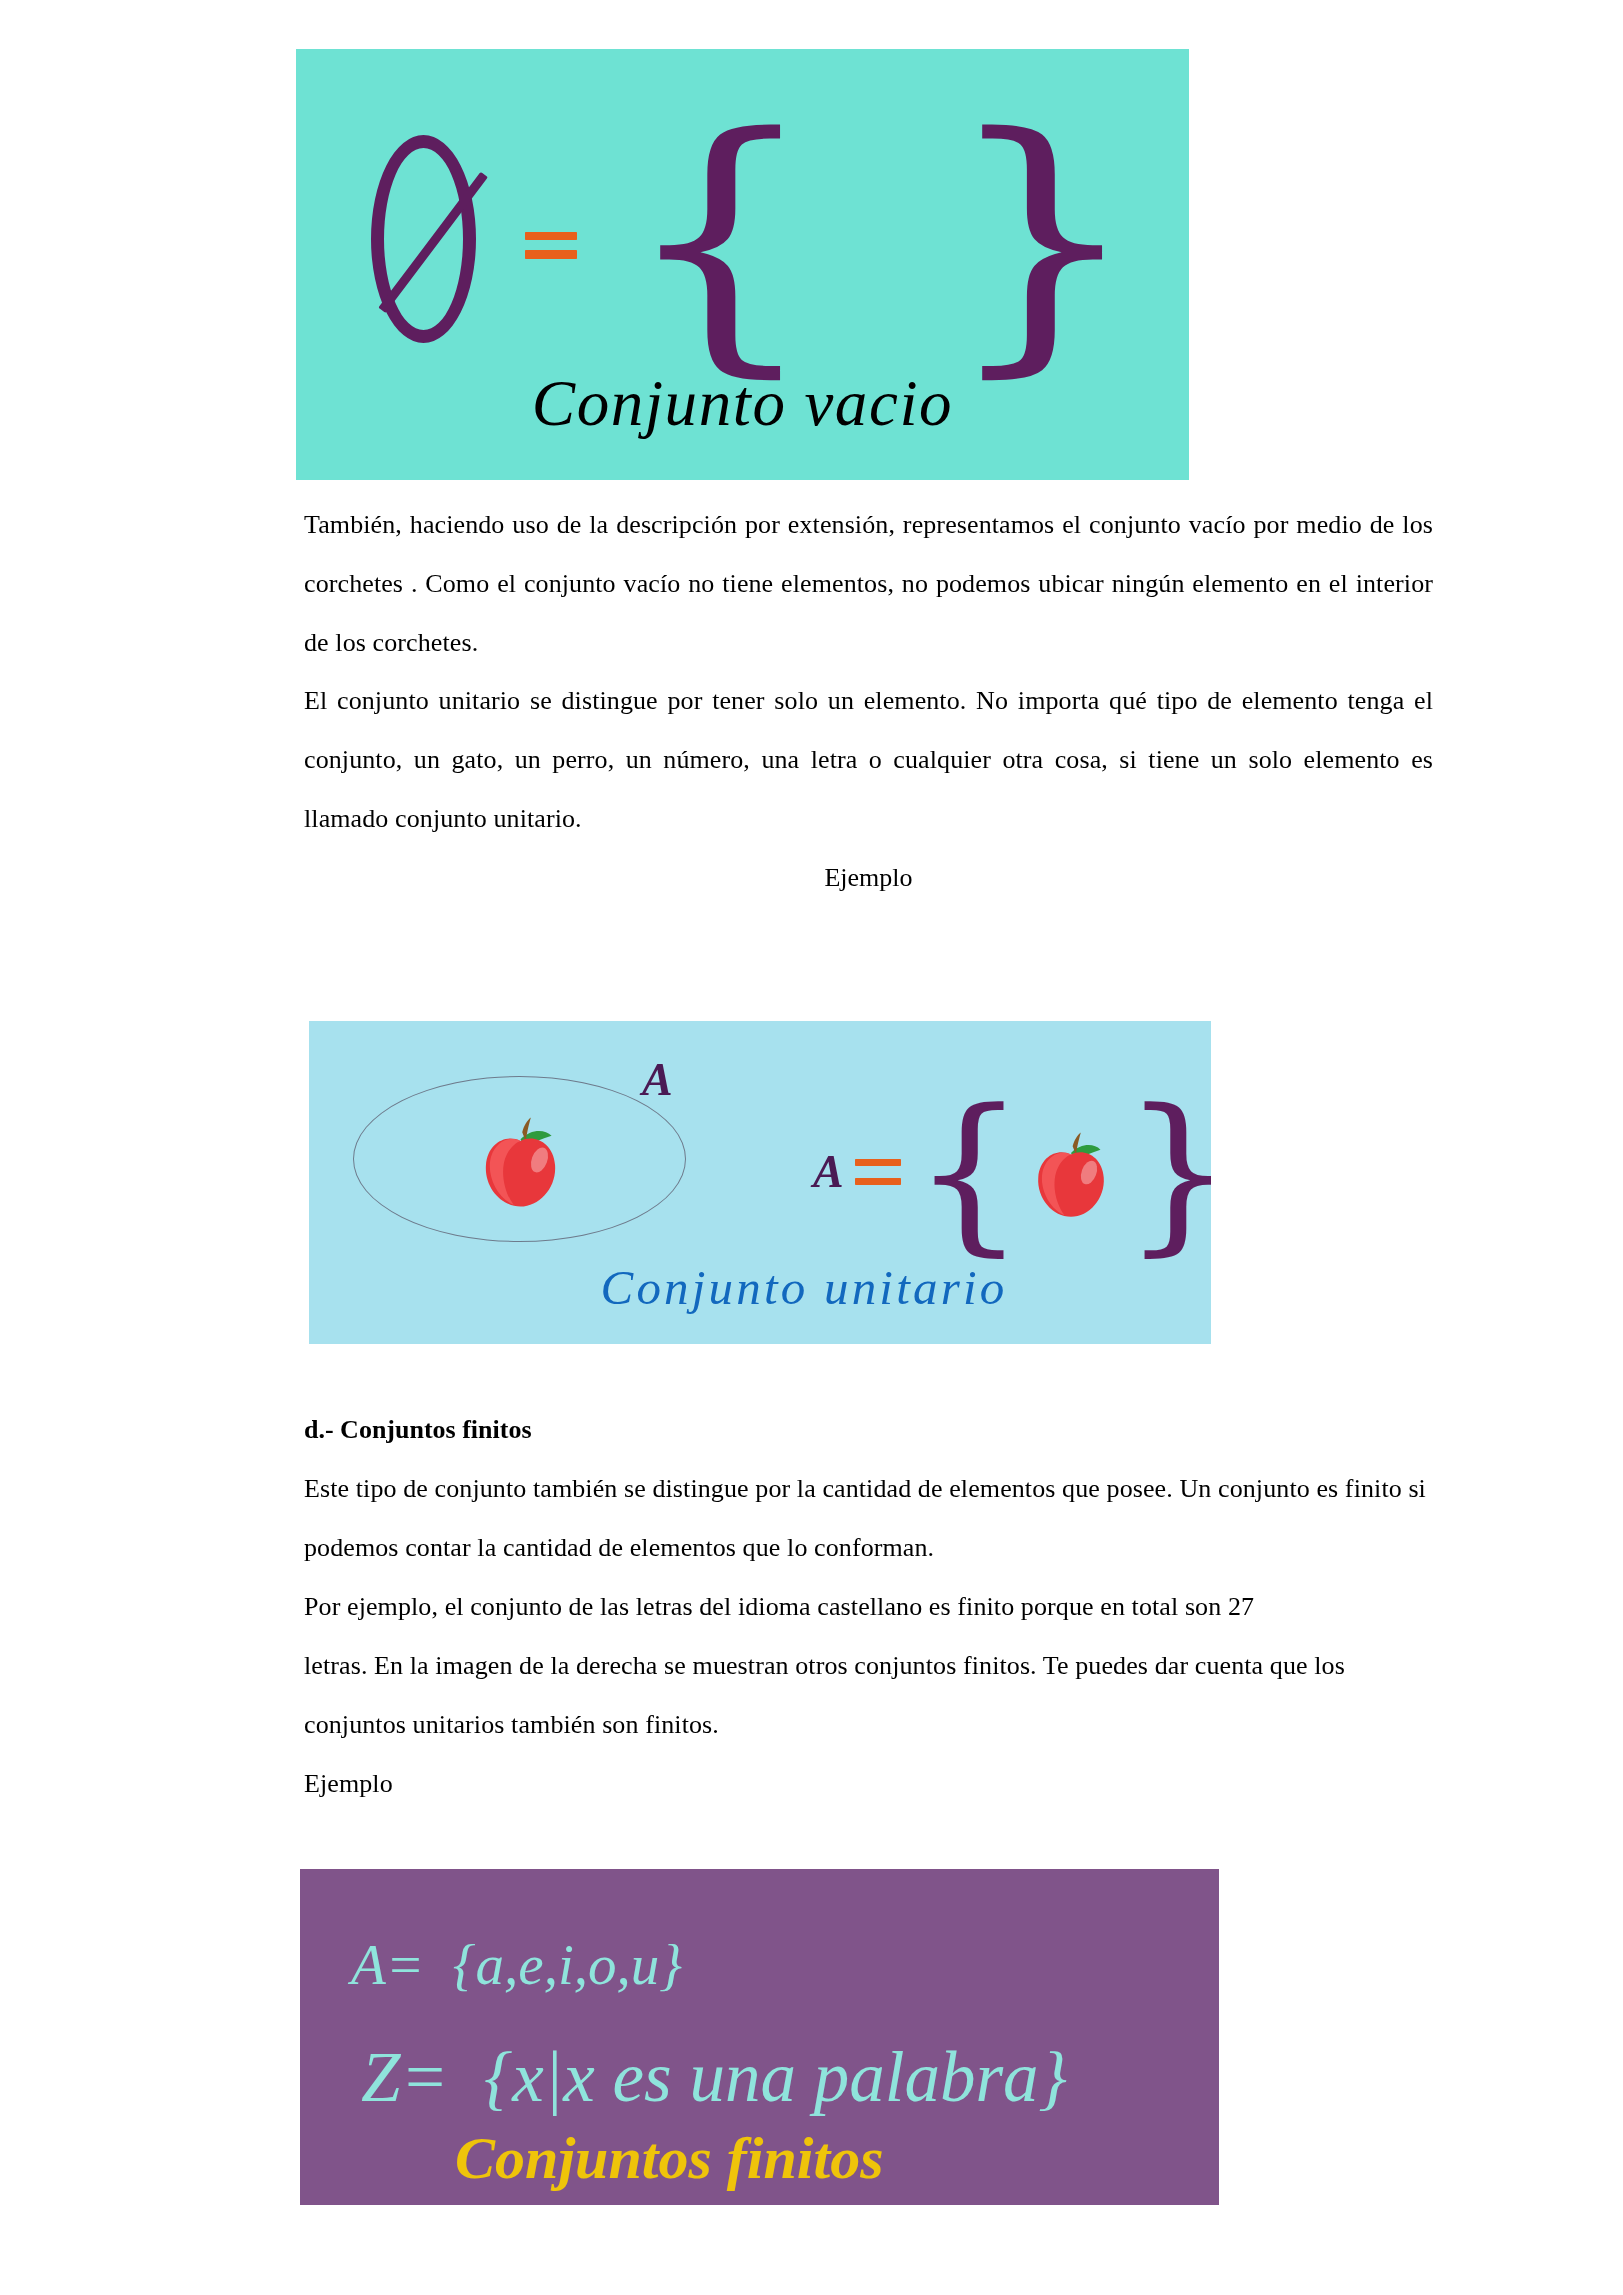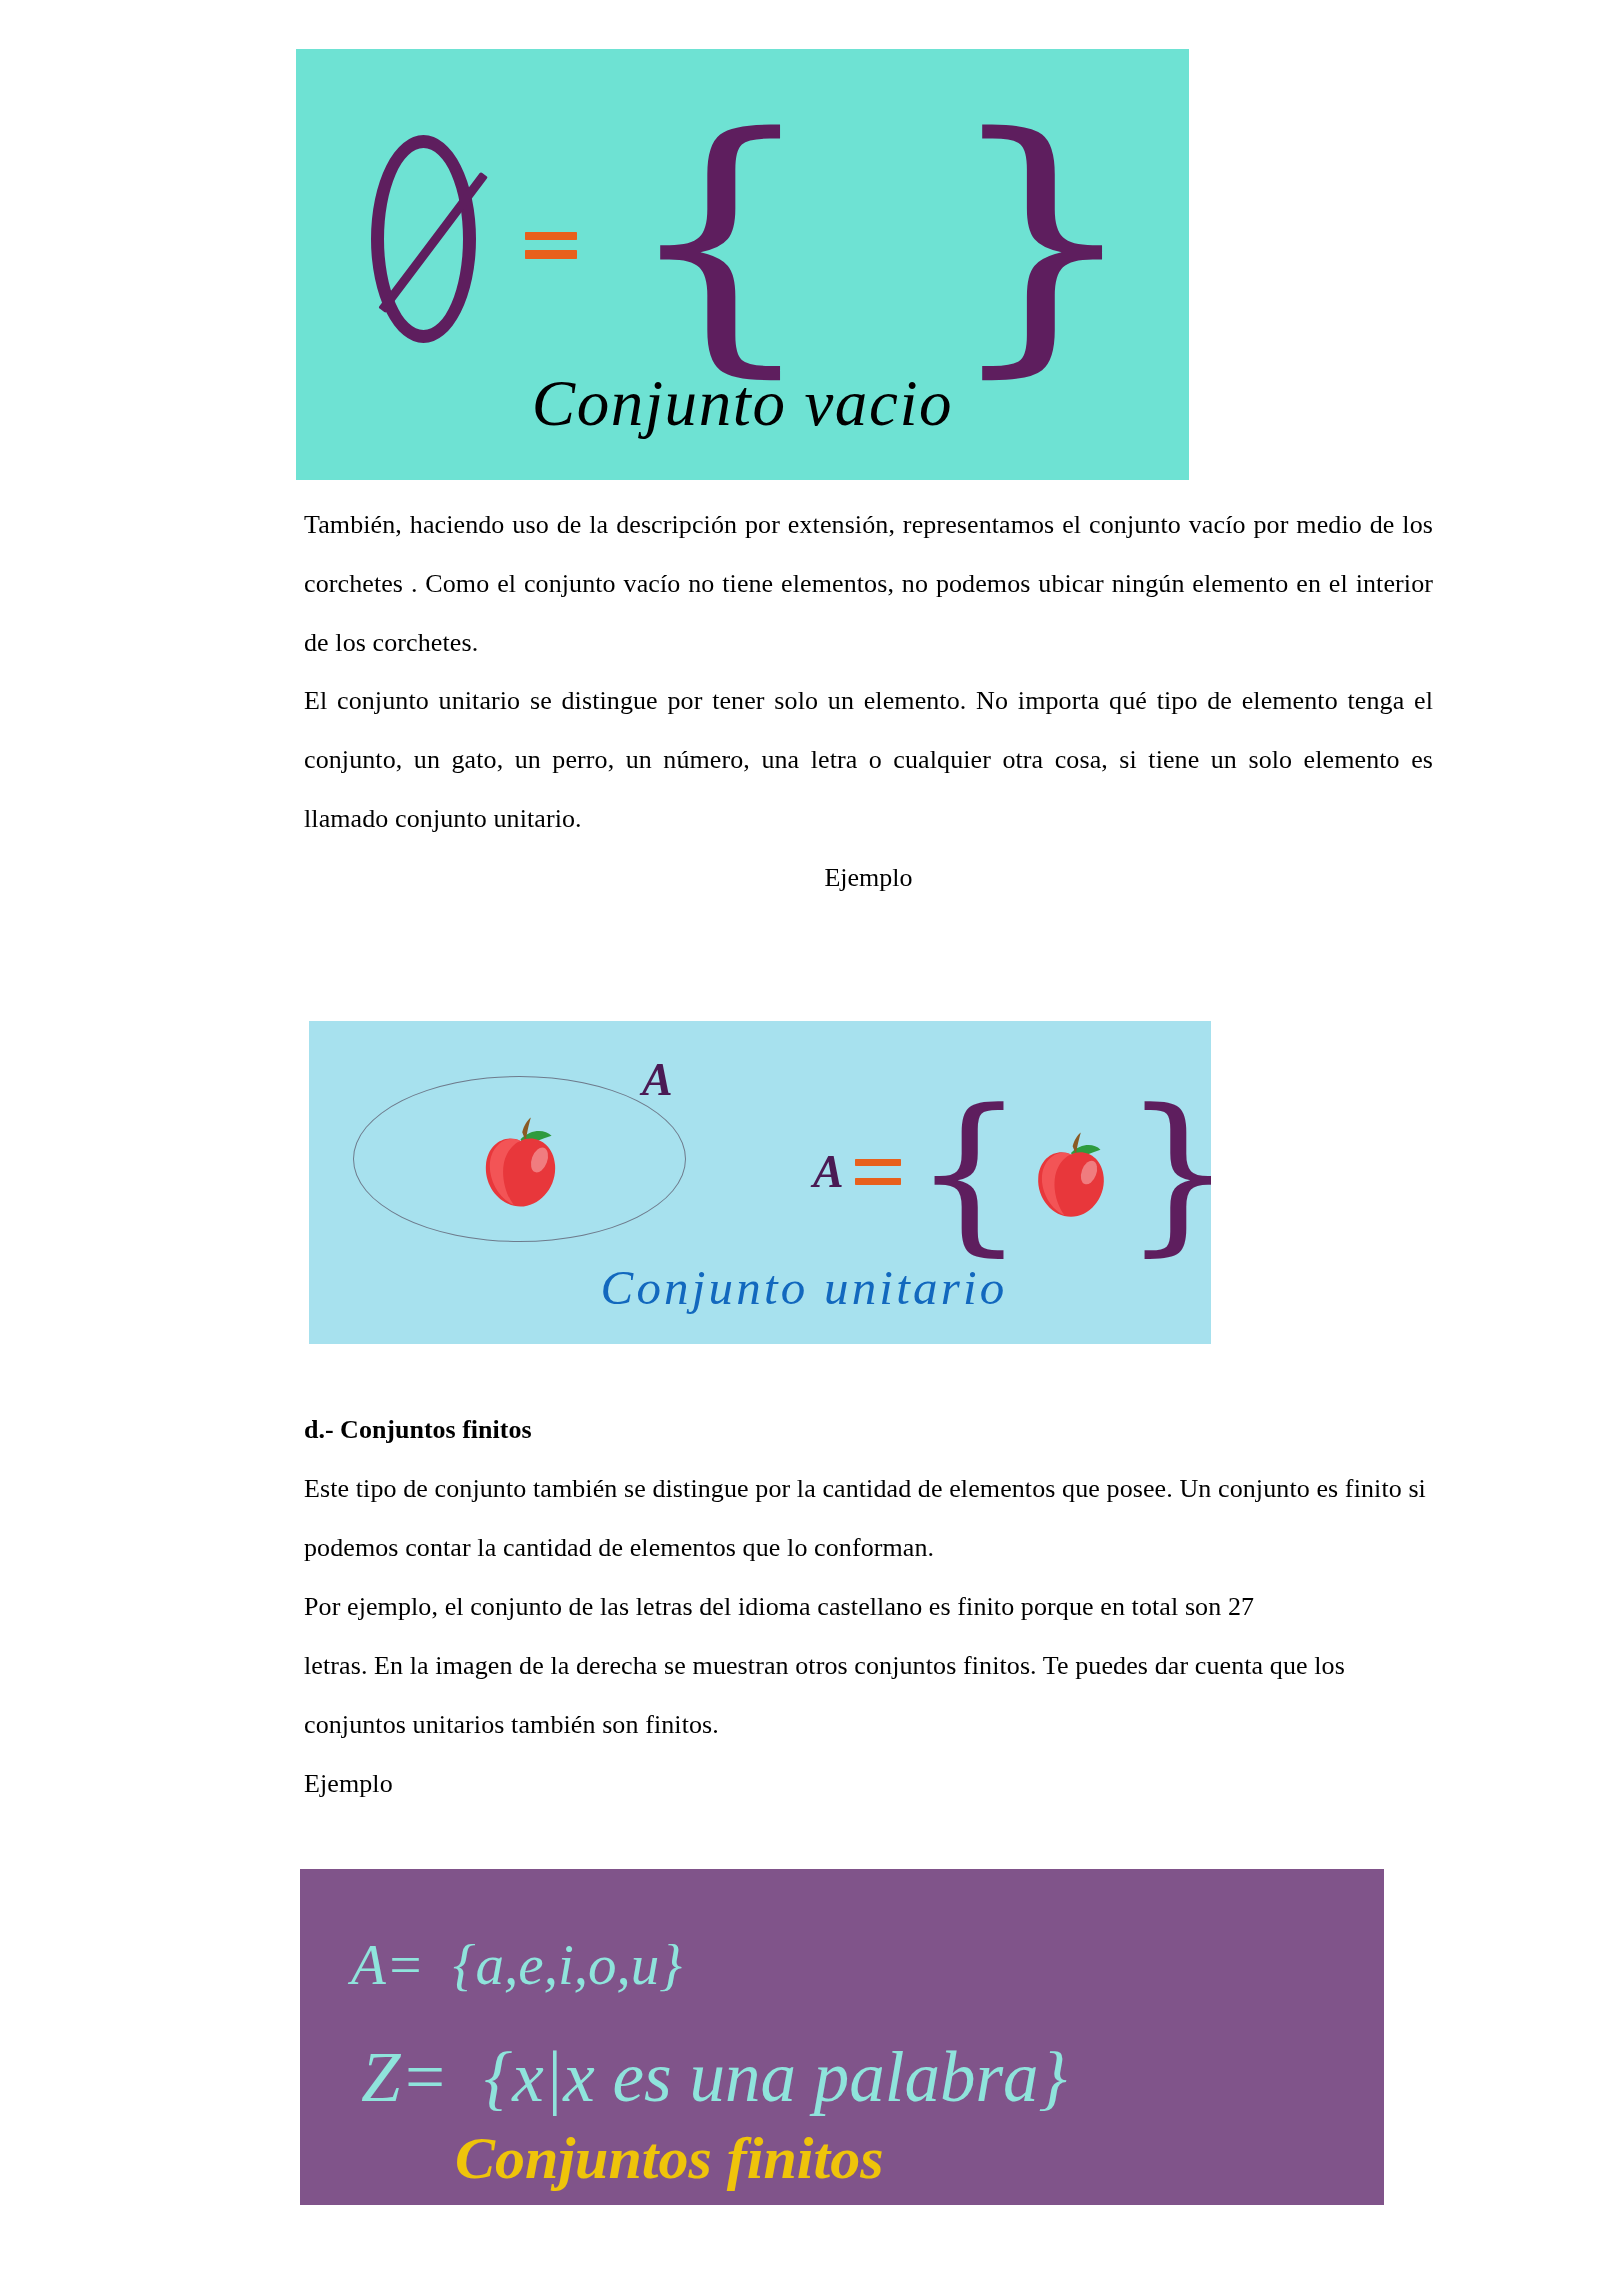--- a/index.html
+++ b/index.html
@@ -229,21 +229,21 @@
     display: flex;
     justify-content: center;
     margin: 6.3px 3.2px 0 3.2px;
   }
 
   
   #fig-finite-sets {
     position: absolute;
     left: 300px;
     top: 1869px;
-    width: 1084px;
+    width: 919px;
     height: 336px;
     background: #80548A;
     overflow: hidden;
   }
   #fig-finite-sets .line {
     position: absolute;
     font-family: "Liberation Serif", "DejaVu Serif", serif;
     font-style: italic;
     white-space: pre;
   }

